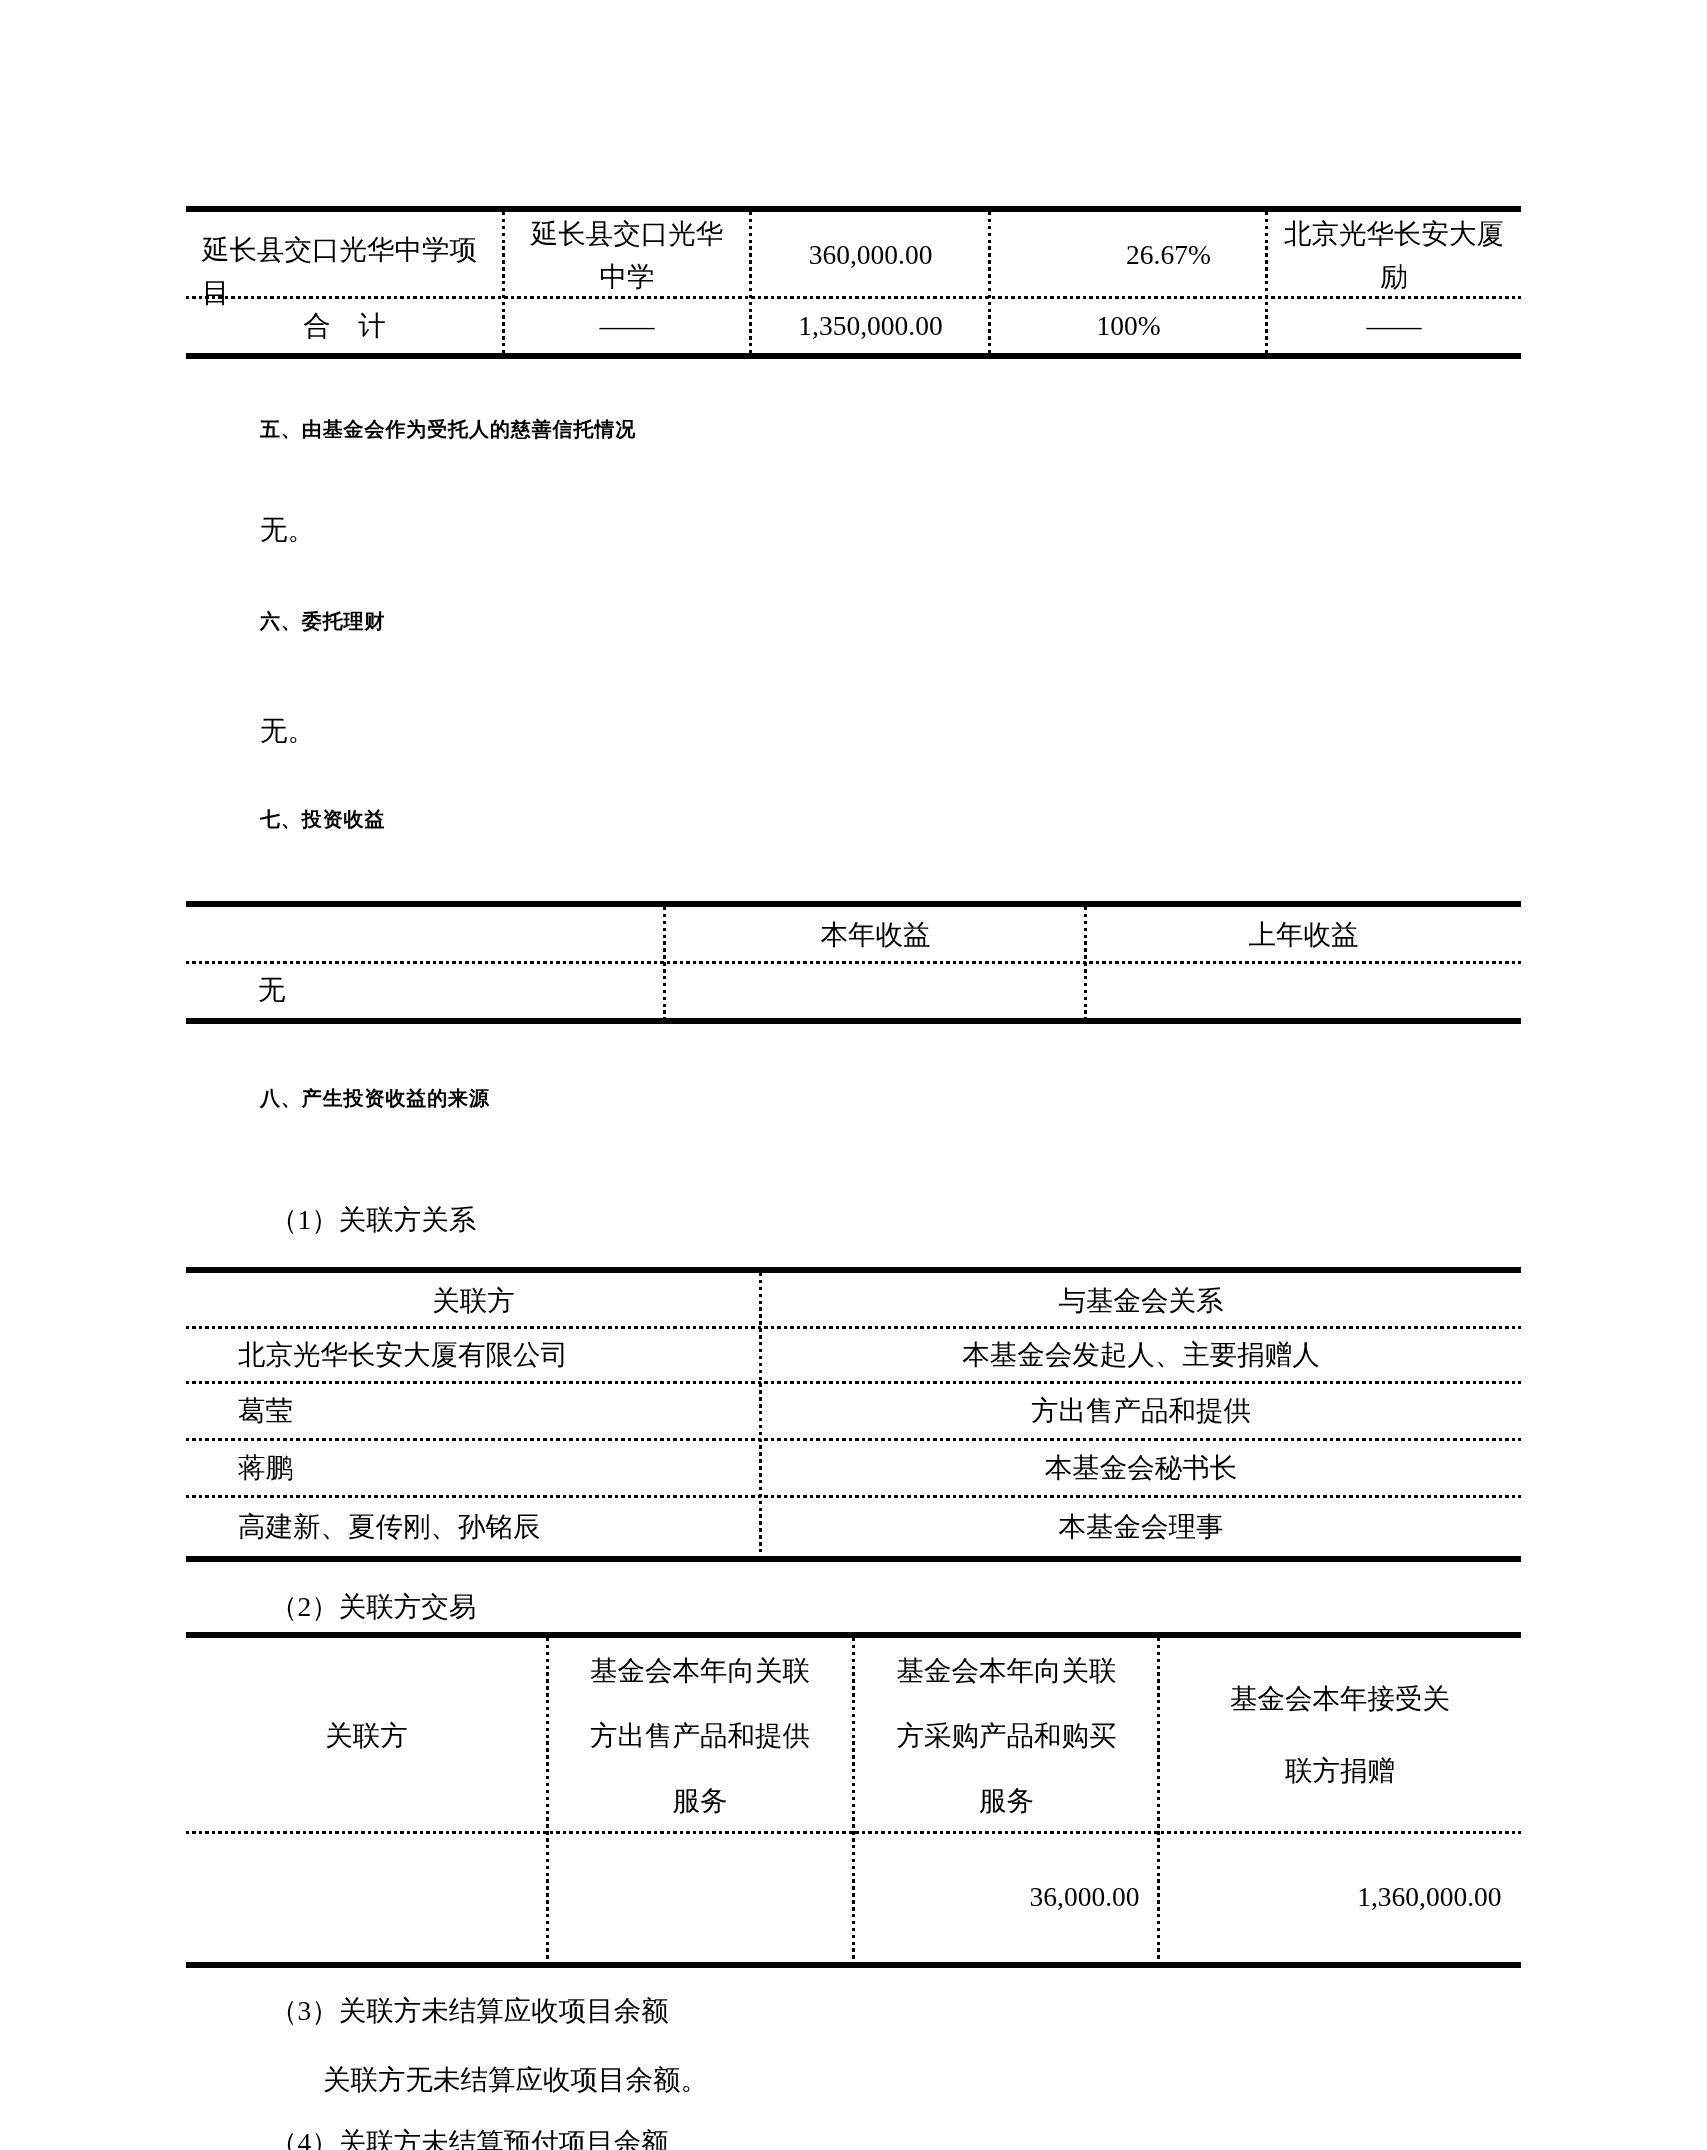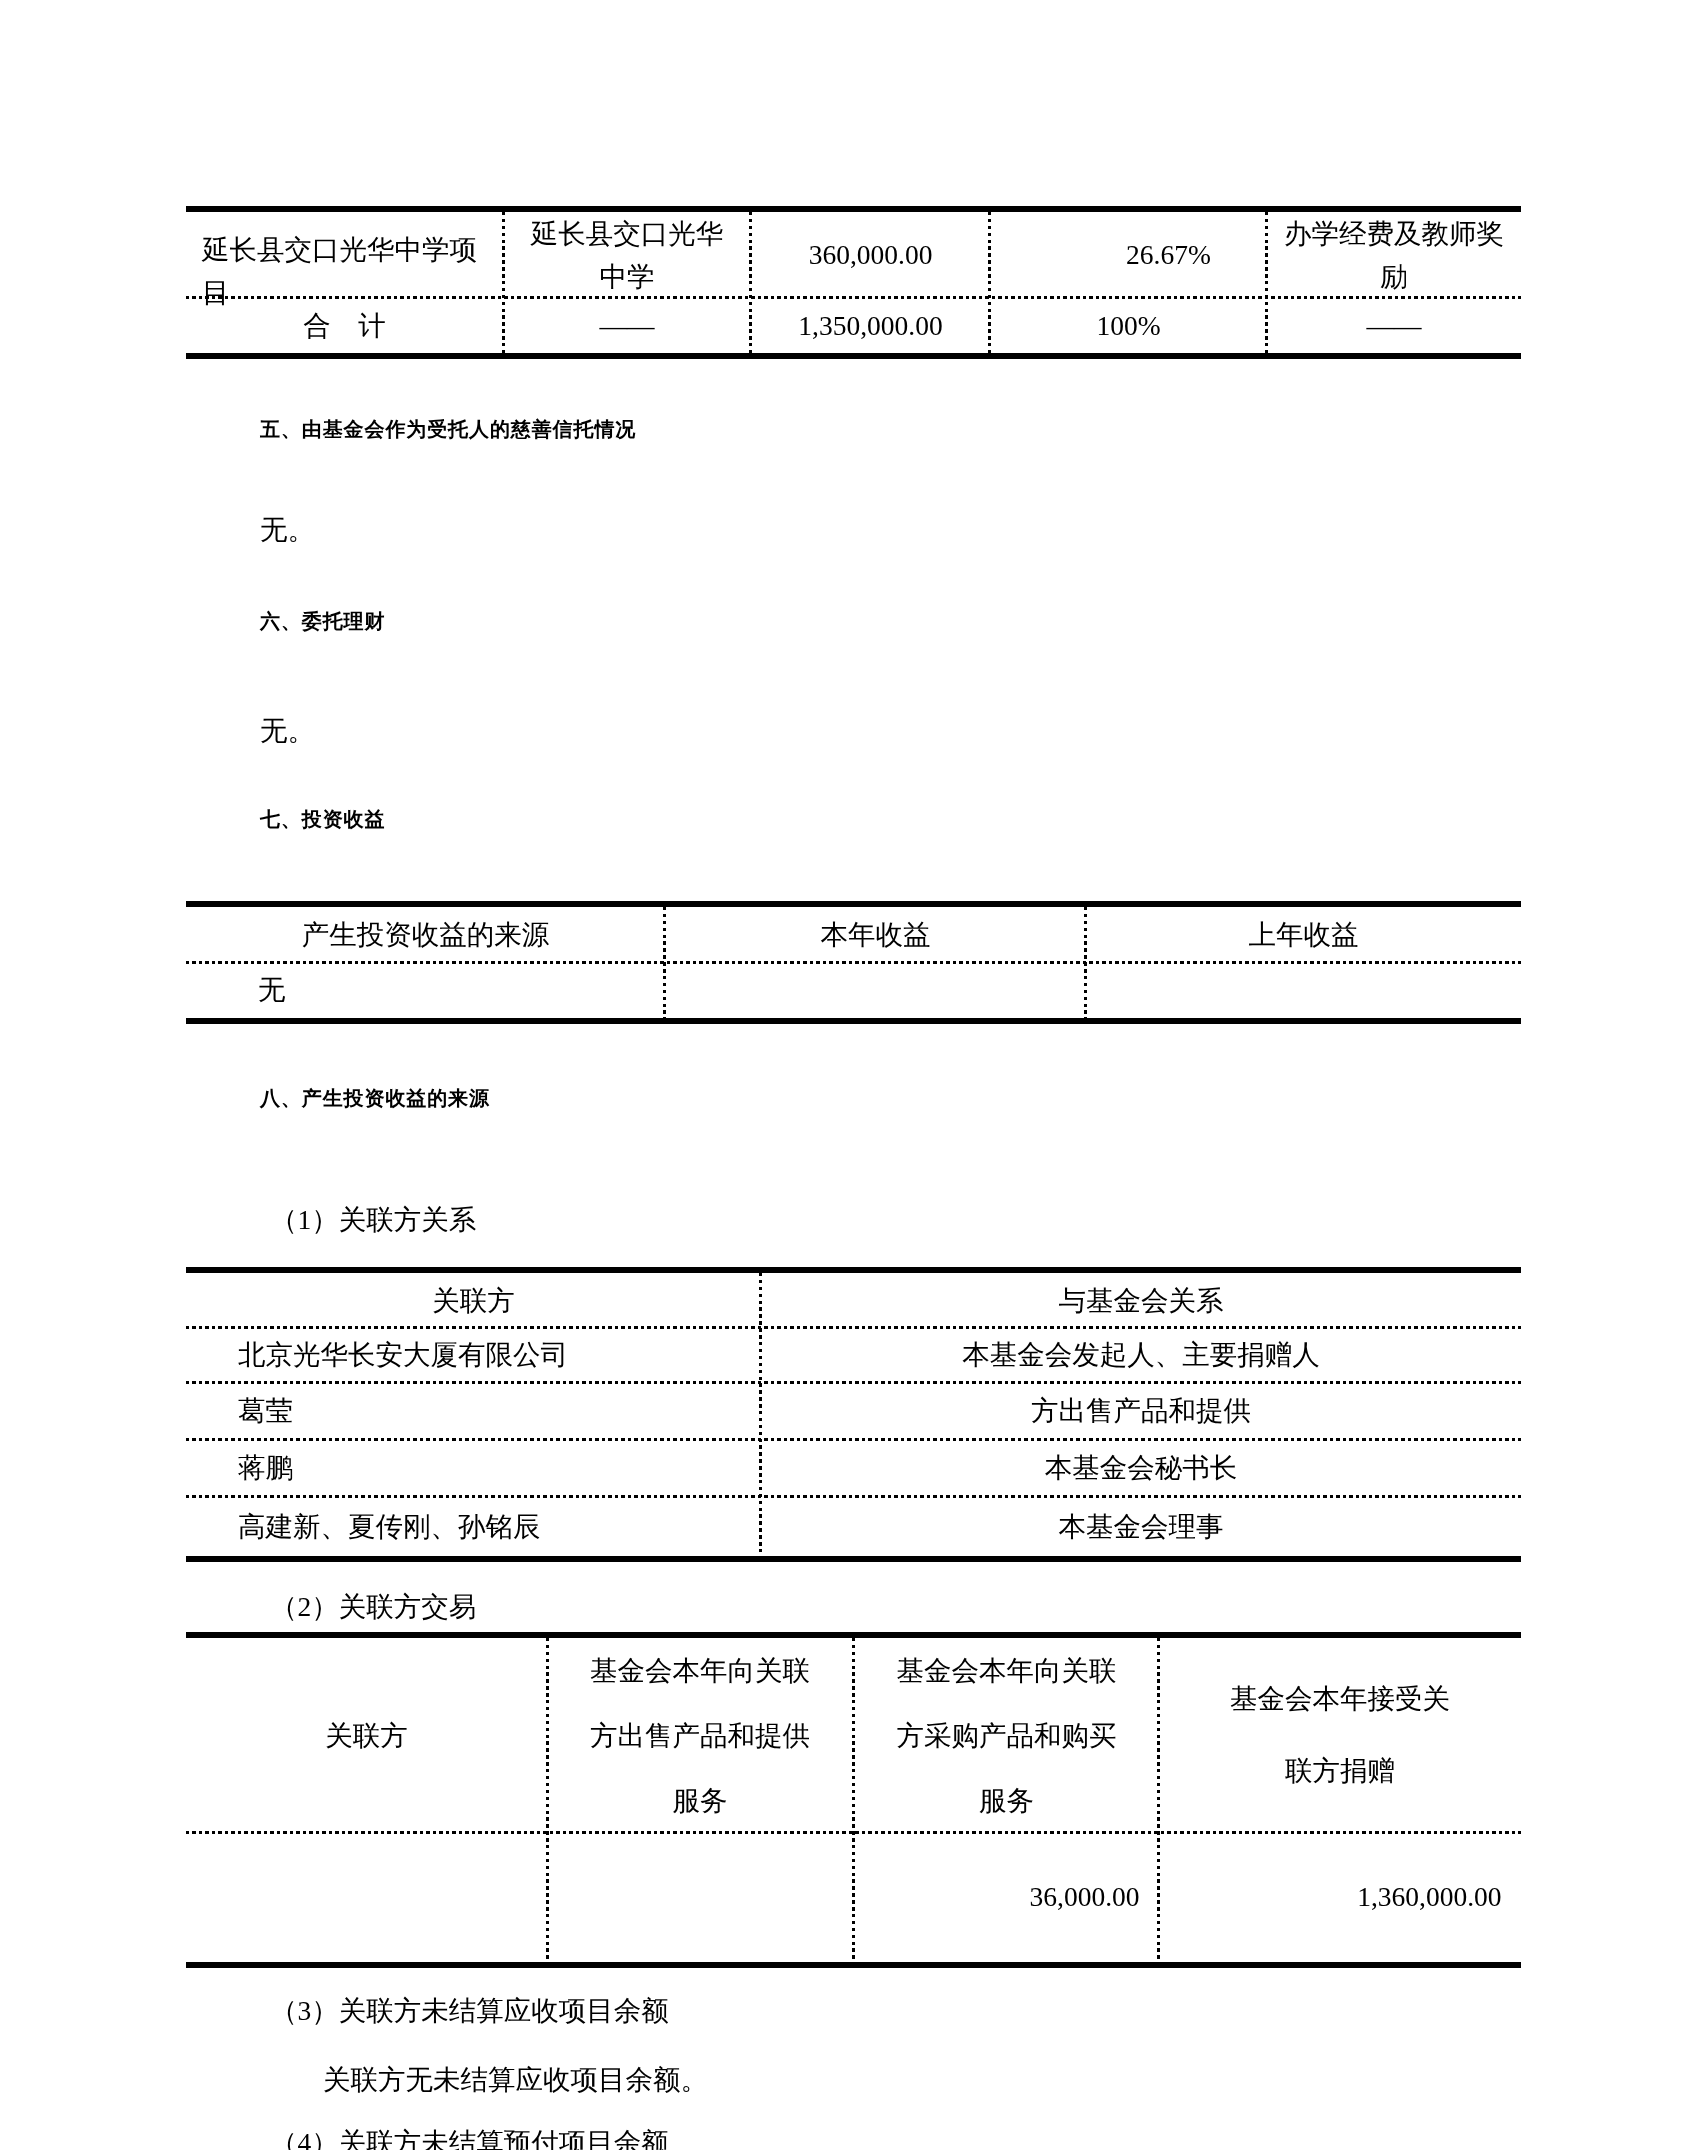--- a/index.html
+++ b/index.html
@@ -37,21 +37,21 @@
     <div class="vsep" style="left:802px;"></div>
     <div class="vsep" style="left:1079px;"></div>
     <div class="hsep" style="top:84px;"></div>
 
     <div class="cell l" style="left:0;top:0;width:317px;height:85px;padding-left:16px;margin-top:16px;">延长县交口光华中学项
 目</div>
     <div class="cell c" style="left:317px;top:0;width:248px;height:85px;">延长县交口光华
 中学</div>
     <div class="cell c" style="left:565px;top:0;width:239px;height:85px;">360,000.00</div>
     <div class="cell c" style="left:844px;top:0;width:277px;height:85px;">26.67%</div>
-    <div class="cell c" style="left:1081px;top:0;width:254px;height:85px;">办学经费及教师奖
+    <div class="cell c" style="left:1081px;top:0;width:254px;height:85px;">北京光华长安大厦
 励</div>
 
     <div class="cell c" style="left:0;top:85px;width:317px;height:56px;">合　计</div>
     <div class="cell c" style="left:317px;top:85px;width:248px;height:56px;">——</div>
     <div class="cell c" style="left:565px;top:85px;width:239px;height:56px;">1,350,000.00</div>
     <div class="cell c" style="left:804px;top:85px;width:277px;height:56px;">100%</div>
     <div class="cell c" style="left:1081px;top:85px;width:254px;height:56px;">——</div>
   </div>
 
   <div class="h" style="left:260px;top:418px;">五、由基金会作为受托人的慈善信托情况</div>
@@ -60,21 +60,20 @@
   <div class="h" style="left:260px;top:610px;">六、委托理财</div>
   <div class="body-txt" style="left:260px;top:715px;">无。</div>
 
   <div class="h" style="left:260px;top:808px;">七、投资收益</div>
 
   <div class="tbl" style="left:186px;top:901px;width:1335px;height:123px;">
     <div class="vsep" style="left:477px;"></div>
     <div class="vsep" style="left:898px;"></div>
     <div class="hsep" style="top:54px;"></div>
 
-    <div class="cell c" style="left:0;top:0;width:479px;height:55px;">产生投资收益的来源</div>
     <div class="cell c" style="left:479px;top:0;width:421px;height:55px;">本年收益</div>
     <div class="cell c" style="left:900px;top:0;width:435px;height:55px;">上年收益</div>
 
     <div class="cell l" style="left:0;top:55px;width:479px;height:55px;padding-left:72px;">无</div>
   </div>
 
   <div class="h" style="left:260px;top:1087px;">八、产生投资收益的来源</div>
   <div class="sub" style="left:270px;top:1204px;">（1）关联方关系</div>
 
   <div class="tbl" style="left:186px;top:1267px;width:1335px;height:295px;">

